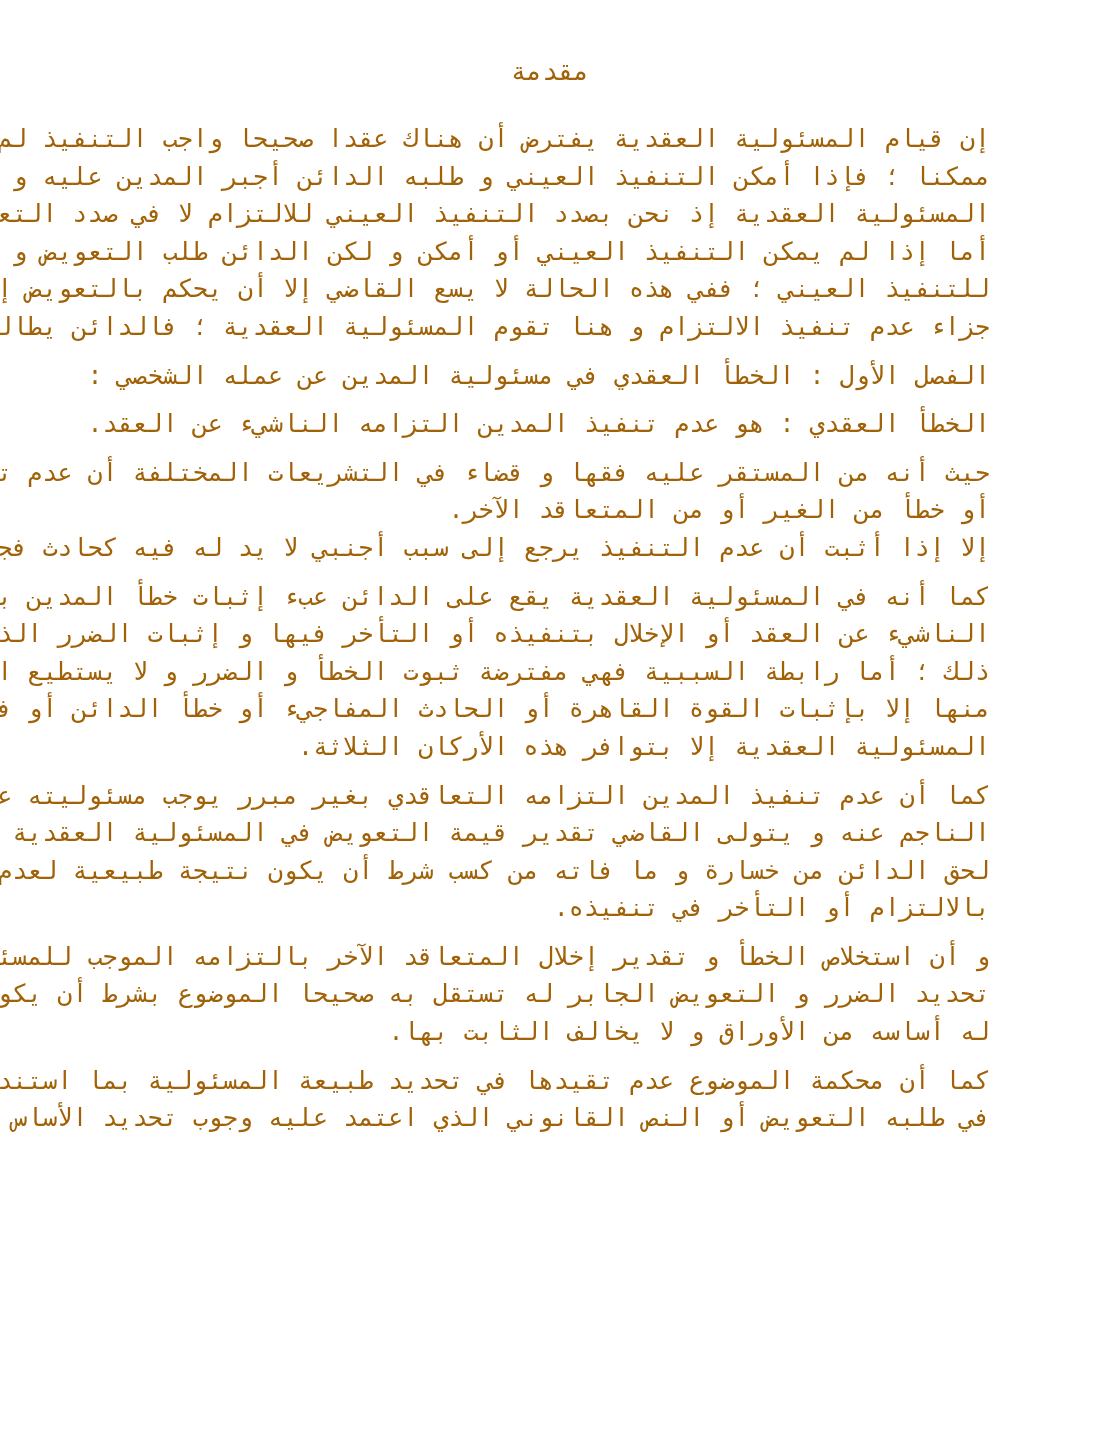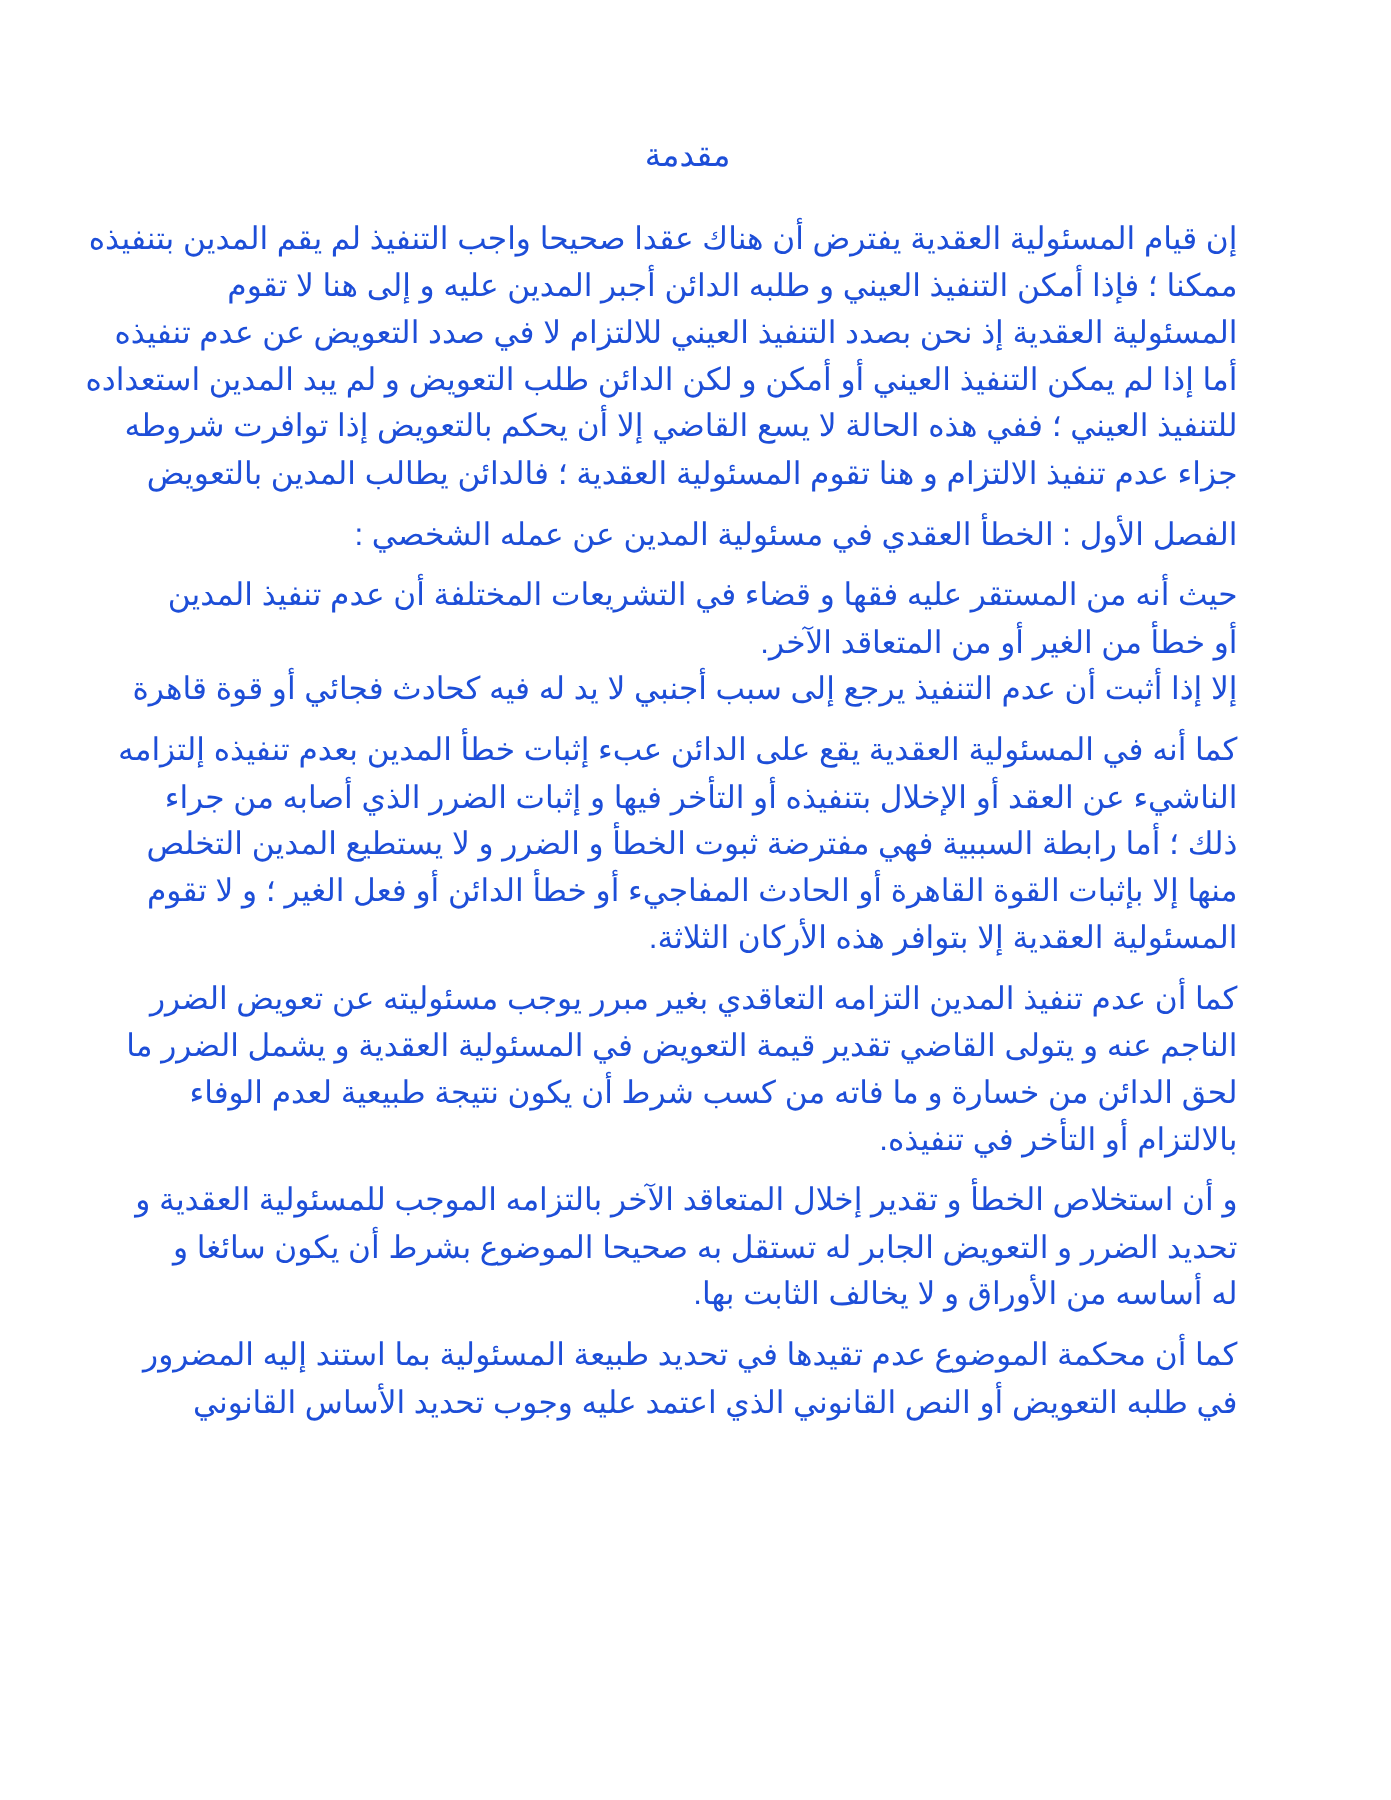--- a/index.html
+++ b/index.html
@@ -6,25 +6,25 @@
     margin: 0;
     padding: 0;
     background: #ffffff;
   }
   .page {
     position: relative;
     width: 1113px;
     height: 1440px;
     margin: 0 auto;
     background: #ffffff;
-    color: #1d4ed8;
+    color: #a16207;
     box-sizing: border-box;
-    padding: 103px 123px 0 110px;
+    padding: 52px 123px 0 110px;
     overflow: hidden;
-    font-family: Liberation Sans, sans-serif;
+    font-family: Liberation Mono, monospace;
     font-size: 25px;
   }
   .doc-title {
     direction: rtl;
     text-align: center;
     line-height: 42px;
     margin: 0 0 28px 0;
     font-size: 26px;
   }
   .para {
@@ -49,20 +49,23 @@
     <div class="line">المسئولية العقدية إذ نحن بصدد التنفيذ العيني للالتزام لا في صدد التعويض عن عدم تنفيذه</div>
     <div class="line">أما إذا لم يمكن التنفيذ العيني أو أمكن و لكن الدائن طلب التعويض و لم يبد المدين استعداده</div>
     <div class="line">للتنفيذ العيني ؛ ففي هذه الحالة لا يسع القاضي إلا أن يحكم بالتعويض إذا توافرت شروطه</div>
     <div class="line">جزاء عدم تنفيذ الالتزام و هنا تقوم المسئولية العقدية ؛ فالدائن يطالب المدين بالتعويض</div>
   </div>
 
   <div class="para">
     <div class="line">الفصل الأول : الخطأ العقدي في مسئولية المدين عن عمله الشخصي :</div>
   </div>
 
+  <div class="para">
+    <div class="line">الخطأ العقدي : هو عدم تنفيذ المدين التزامه الناشيء عن العقد.</div>
+  </div>
 
   <div class="para">
     <div class="line">حيث أنه من المستقر عليه فقها و قضاء في التشريعات المختلفة أن عدم تنفيذ المدين</div>
     <div class="line">أو خطأ من الغير أو من المتعاقد الآخر.</div>
     <div class="line">إلا إذا أثبت أن عدم التنفيذ يرجع إلى سبب أجنبي لا يد له فيه كحادث فجائي أو قوة قاهرة</div>
   </div>
 
   <div class="para">
     <div class="line">كما أنه في المسئولية العقدية يقع على الدائن عبء إثبات خطأ المدين بعدم تنفيذه إلتزامه</div>
     <div class="line">الناشيء عن العقد أو الإخلال بتنفيذه أو التأخر فيها و إثبات الضرر الذي أصابه من جراء</div>

